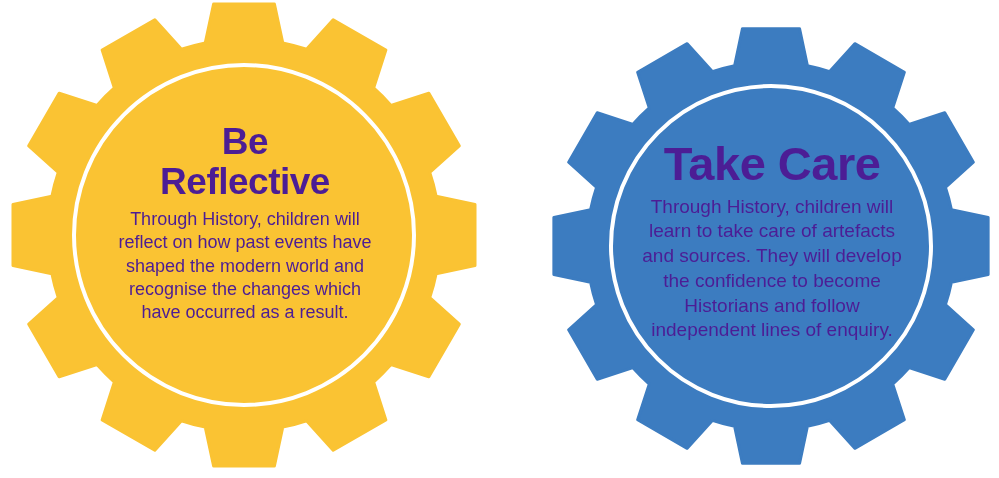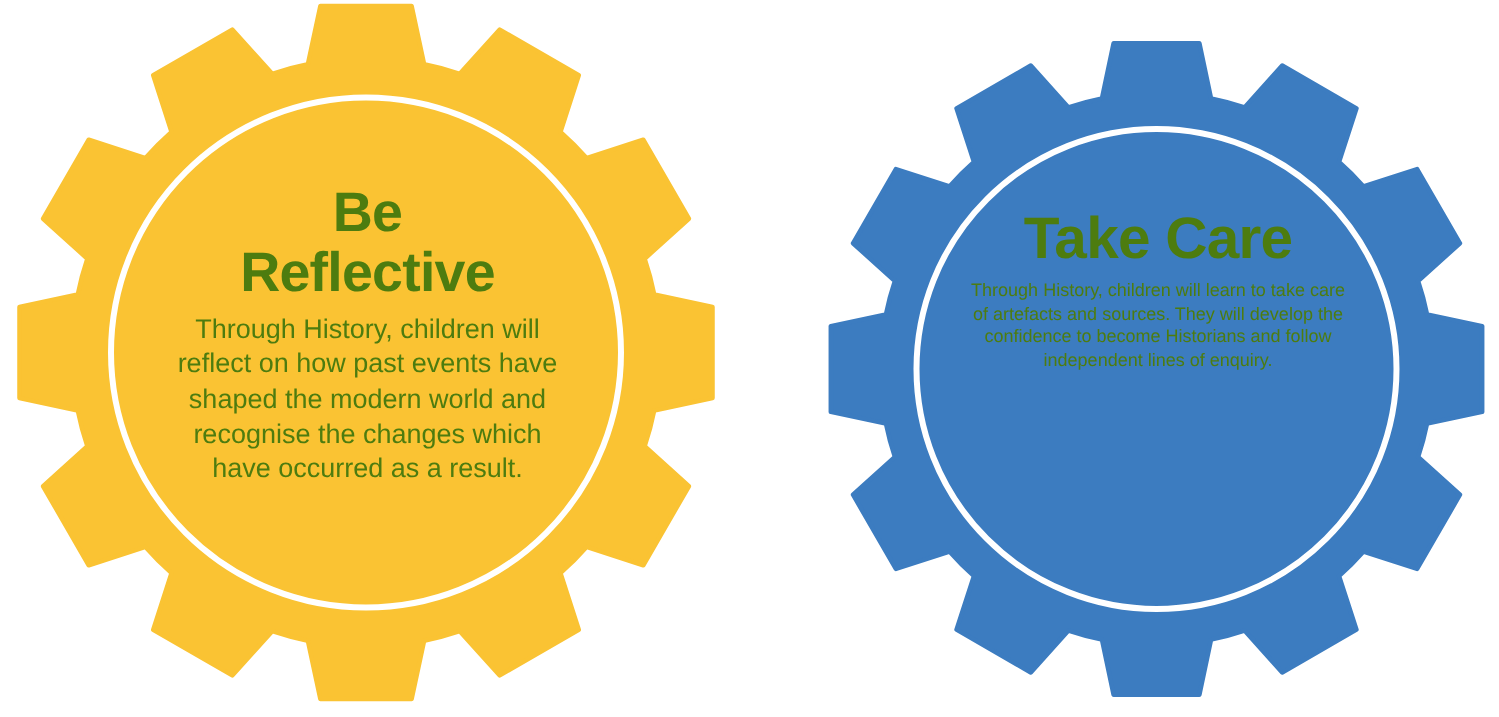--- a/index.html
+++ b/index.html
@@ -25,21 +25,21 @@
   }
   .gear-svg {
     position: absolute;
     top: 0;
     left: 0;
     display: block;
   }
   .gear-text {
     position: absolute;
     text-align: center;
-    color: #4d7c0f;
+    color: #4c1d95;
     line-height: 1.16;
   }
   .gear-heading {
     font-weight: bold;
     letter-spacing: -0.5px;
     margin: 0 0 2px 0;
     white-space: pre-line;
   }
   .gear-body {
     margin: 0;
@@ -62,25 +62,25 @@
     padding: 4px 0 0 0;
   }
 
   
   #gear-takecare .gear-text {
     left: 641px;
     top: 139px;
     width: 262px;
   }
   #gear-takecare .gear-heading {
-    font-size: 39px;
+    font-size: 47px;
     line-height: 1.08;
   }
   #gear-takecare .gear-body {
-    font-size: 12px;
+    font-size: 19px;
     line-height: 1.30;
     padding: 3px 0 0 0;
   }
 </style>
 </head>
 <body>
 
 <div id="stage" style="width: 999px; height: 478px; background: rgb(255, 255, 255);">
 
   <div class="gear-unit" id="gear-reflective">

